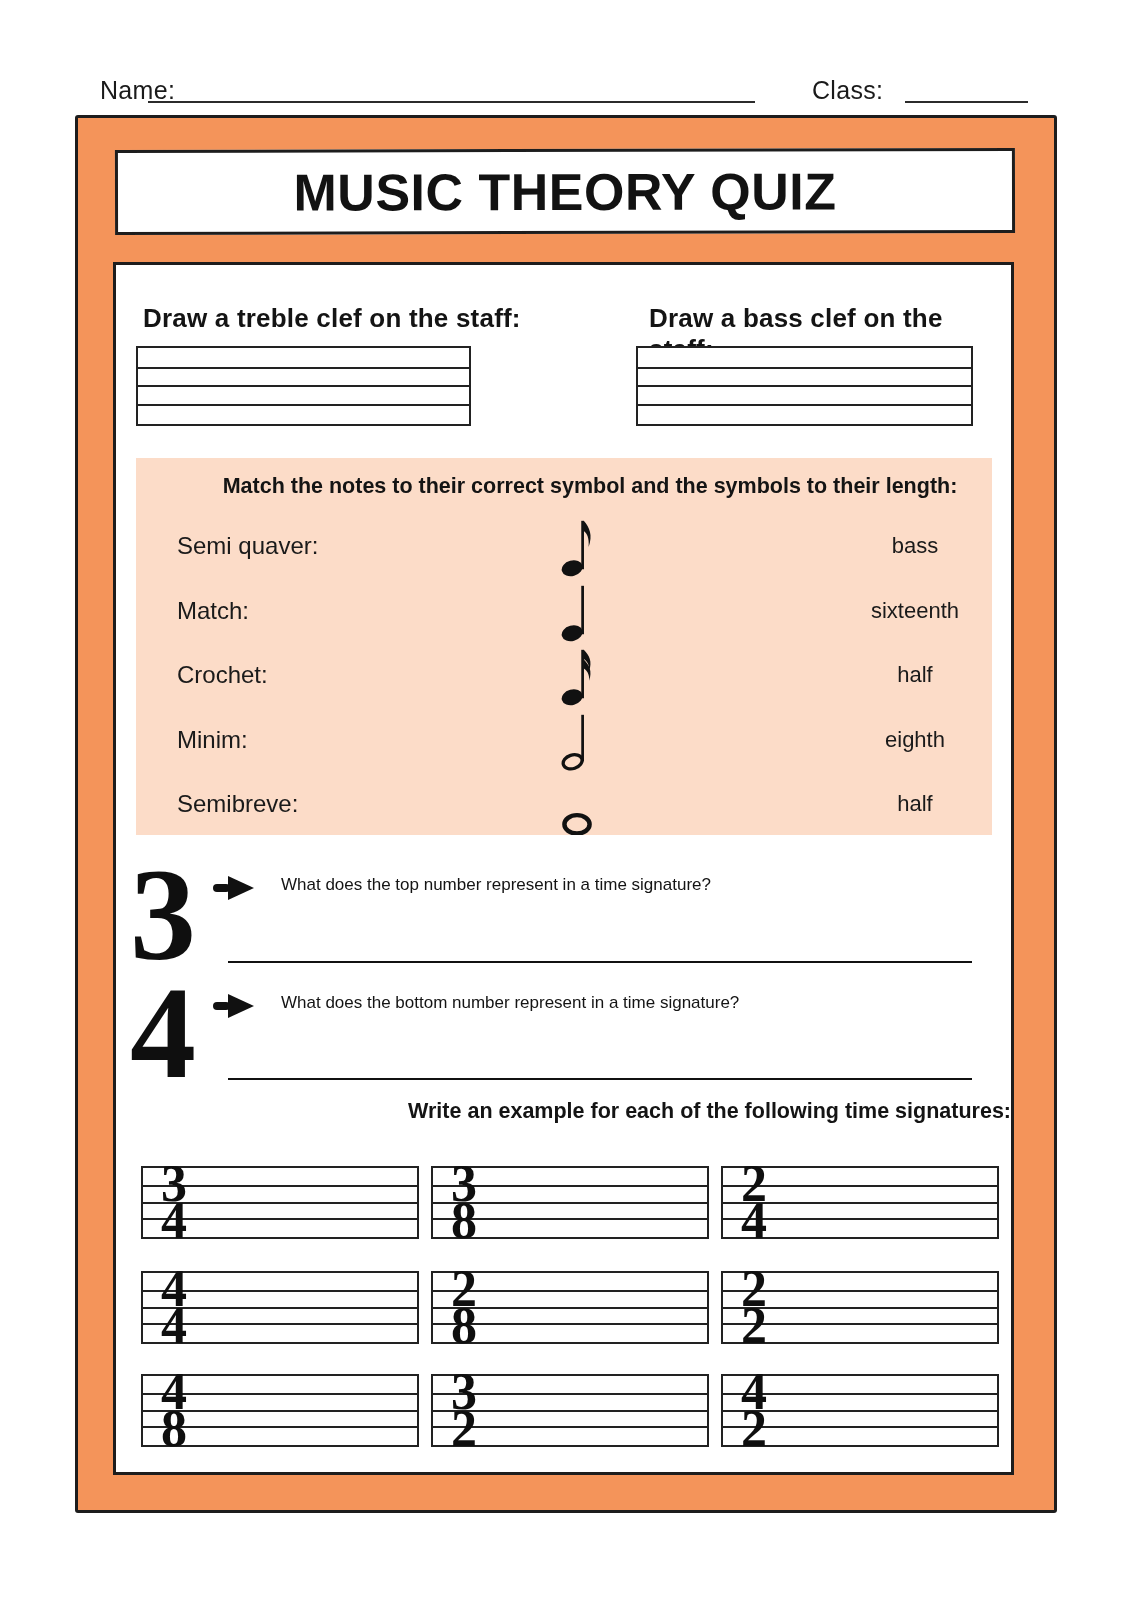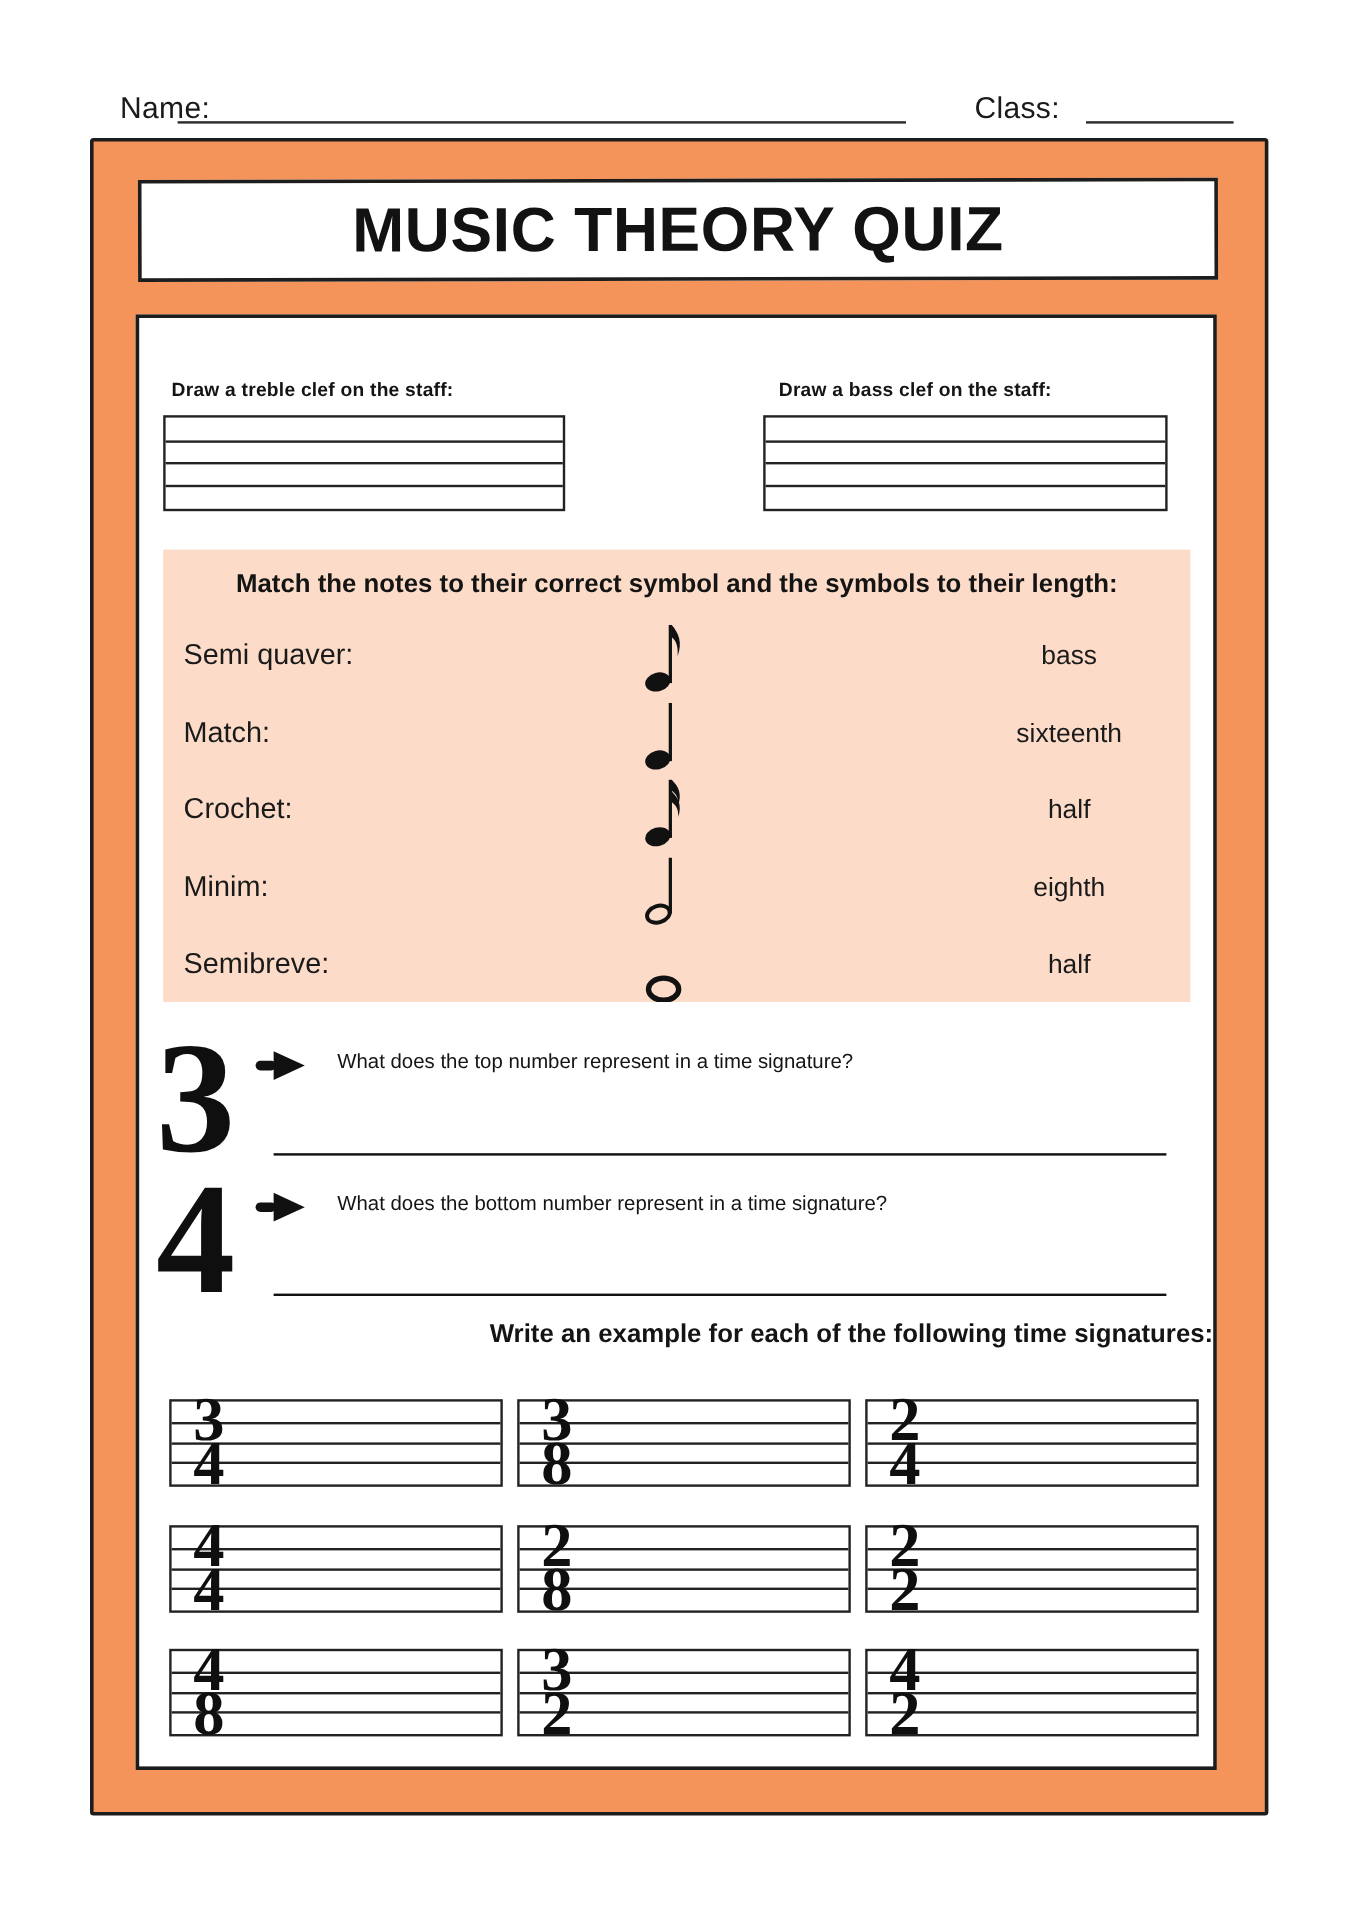--- a/index.html
+++ b/index.html
@@ -15,32 +15,32 @@
          border:3px solid #1d1d1d;border-radius:3px;box-sizing:border-box;}
 
   .title-box{left:115px;top:149px;width:900px;height:85px;background:#fff;
              border:3px solid #1d1d1d;box-sizing:border-box;display:flex;align-items:center;justify-content:center;
              transform:rotate(-.12deg);}
   .title-box h1{margin:0;font-size:52px;font-weight:800;letter-spacing:.5px;color:#121212;}
 
   .panel{left:113px;top:262px;width:901px;height:1213px;background:#fff;
          border:3px solid #1d1d1d;box-sizing:border-box;}
 
-  .prompt{font-size:16px;font-weight:700;letter-spacing:.2px;color:#141414;margin-top:14px;}
+  .prompt{font-size:26px;font-weight:700;letter-spacing:.2px;color:#141414;}
 
   
   .staff{border:2px solid #222;box-sizing:border-box;background-color:#fff;
          background-image:linear-gradient(#222,#222),linear-gradient(#222,#222),linear-gradient(#222,#222);
          background-size:100% 2px;background-position:0 25%,0 50%,0 75%;background-repeat:no-repeat;}
 
   
   .match-box{left:20px;top:193px;width:856px;height:377px;background:#FCDCC8;}
   .match-heading{position:absolute;top:16px;left:0;width:100%;text-align:center;
-                 font-size:21.5px;font-weight:700;color:#141414;}
-  .match-rows{position:absolute;top:56px;left:0;width:100%;}
+                 font-size:21.5px;font-weight:700;color:#141414;padding-left:26px;}
+  .match-rows{position:absolute;top:56px;left:0;width:100%;padding-left:24px;}
   .match-row{display:flex;align-items:center;height:64.5px;padding:0 36px 0 17px;box-sizing:border-box;}
   .note-label{flex:0 0 330px;font-size:24px;font-weight:400;color:#1a1a1a;}
   .note-icon{flex:0 0 140px;display:flex;justify-content:center;align-items:center;}
   .len-label{flex:0 0 130px;margin-left:auto;text-align:center;font-size:22px;color:#1a1a1a;}
 
   
   .big-num{font-family:"Liberation Serif",serif;font-weight:700;font-size:132px;line-height:100px;color:#0f0f0f;}
   .question{font-size:17px;font-weight:400;color:#141414;}
   .answer-line{border-bottom:2.4px solid #111;height:0;}
 

